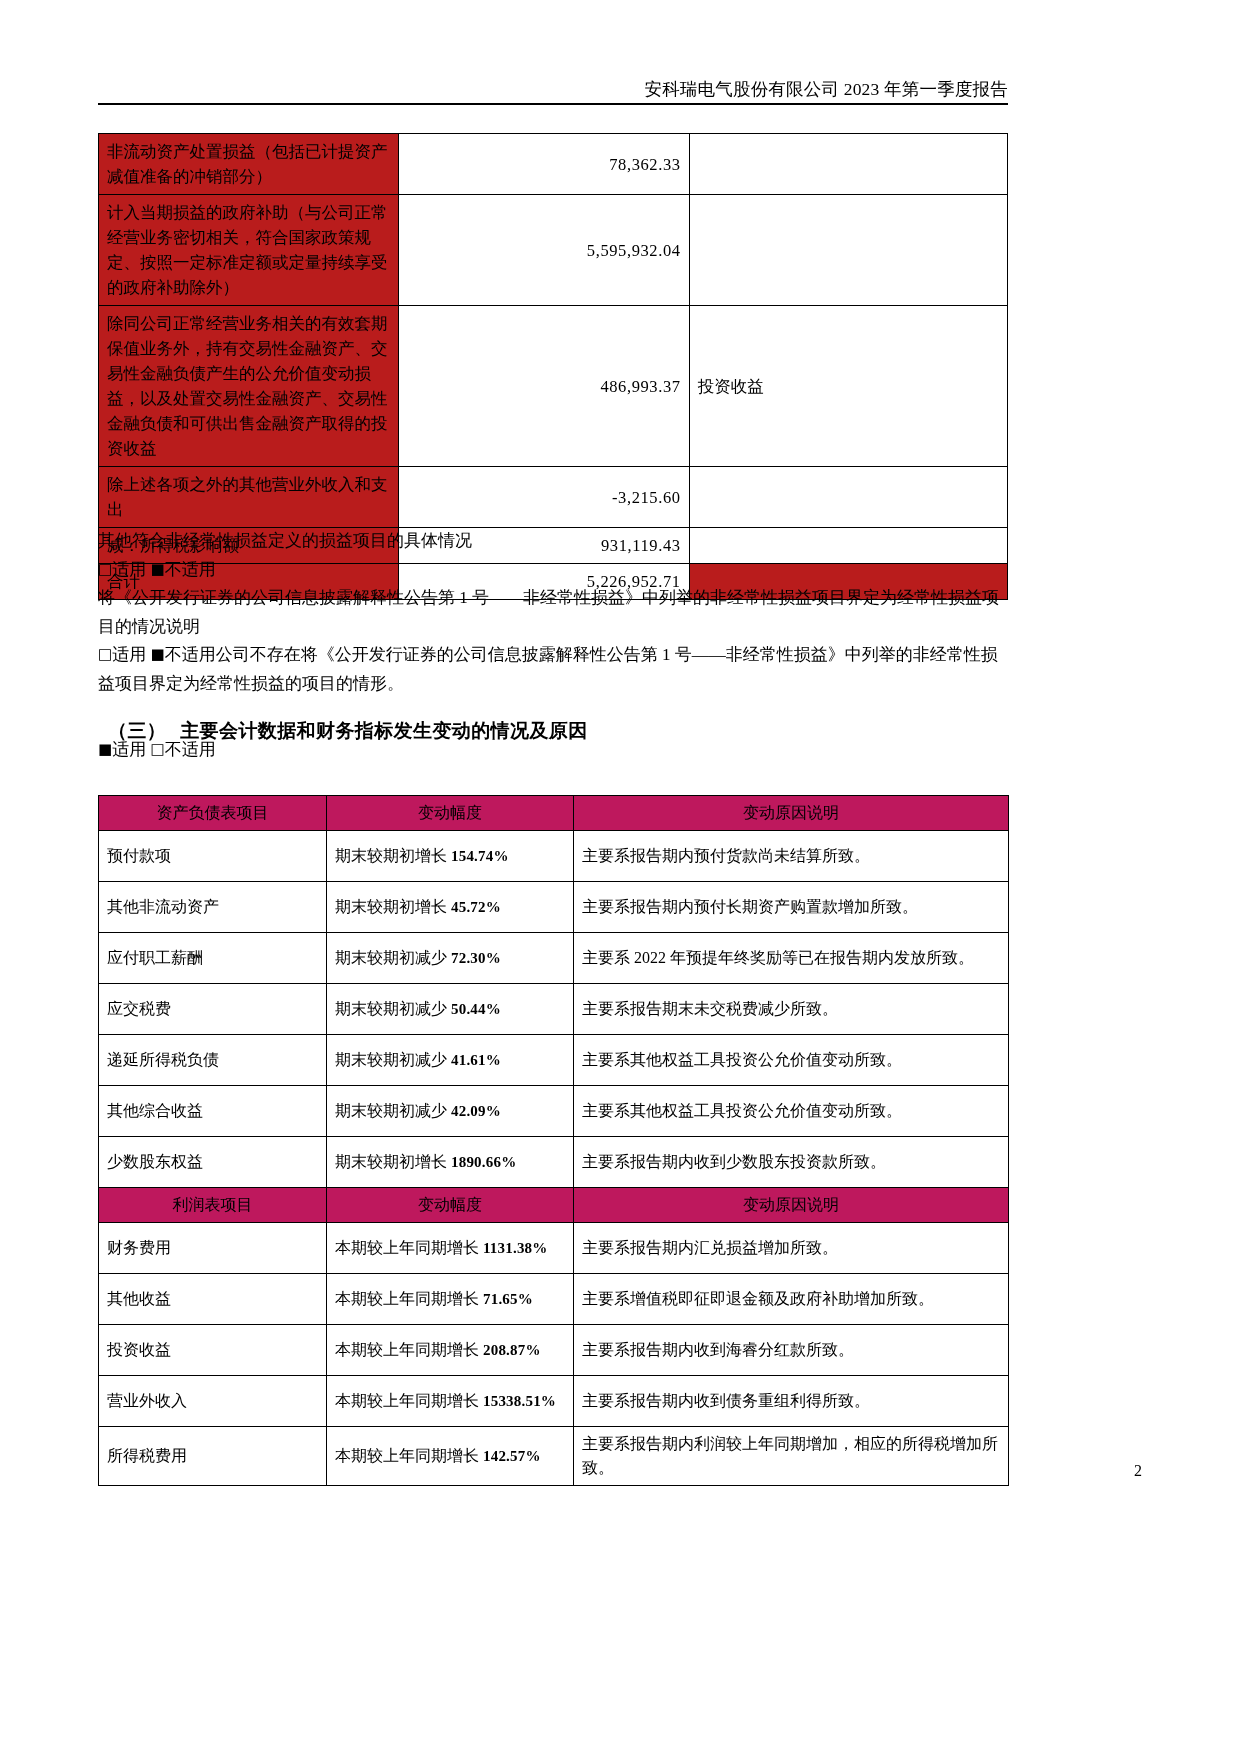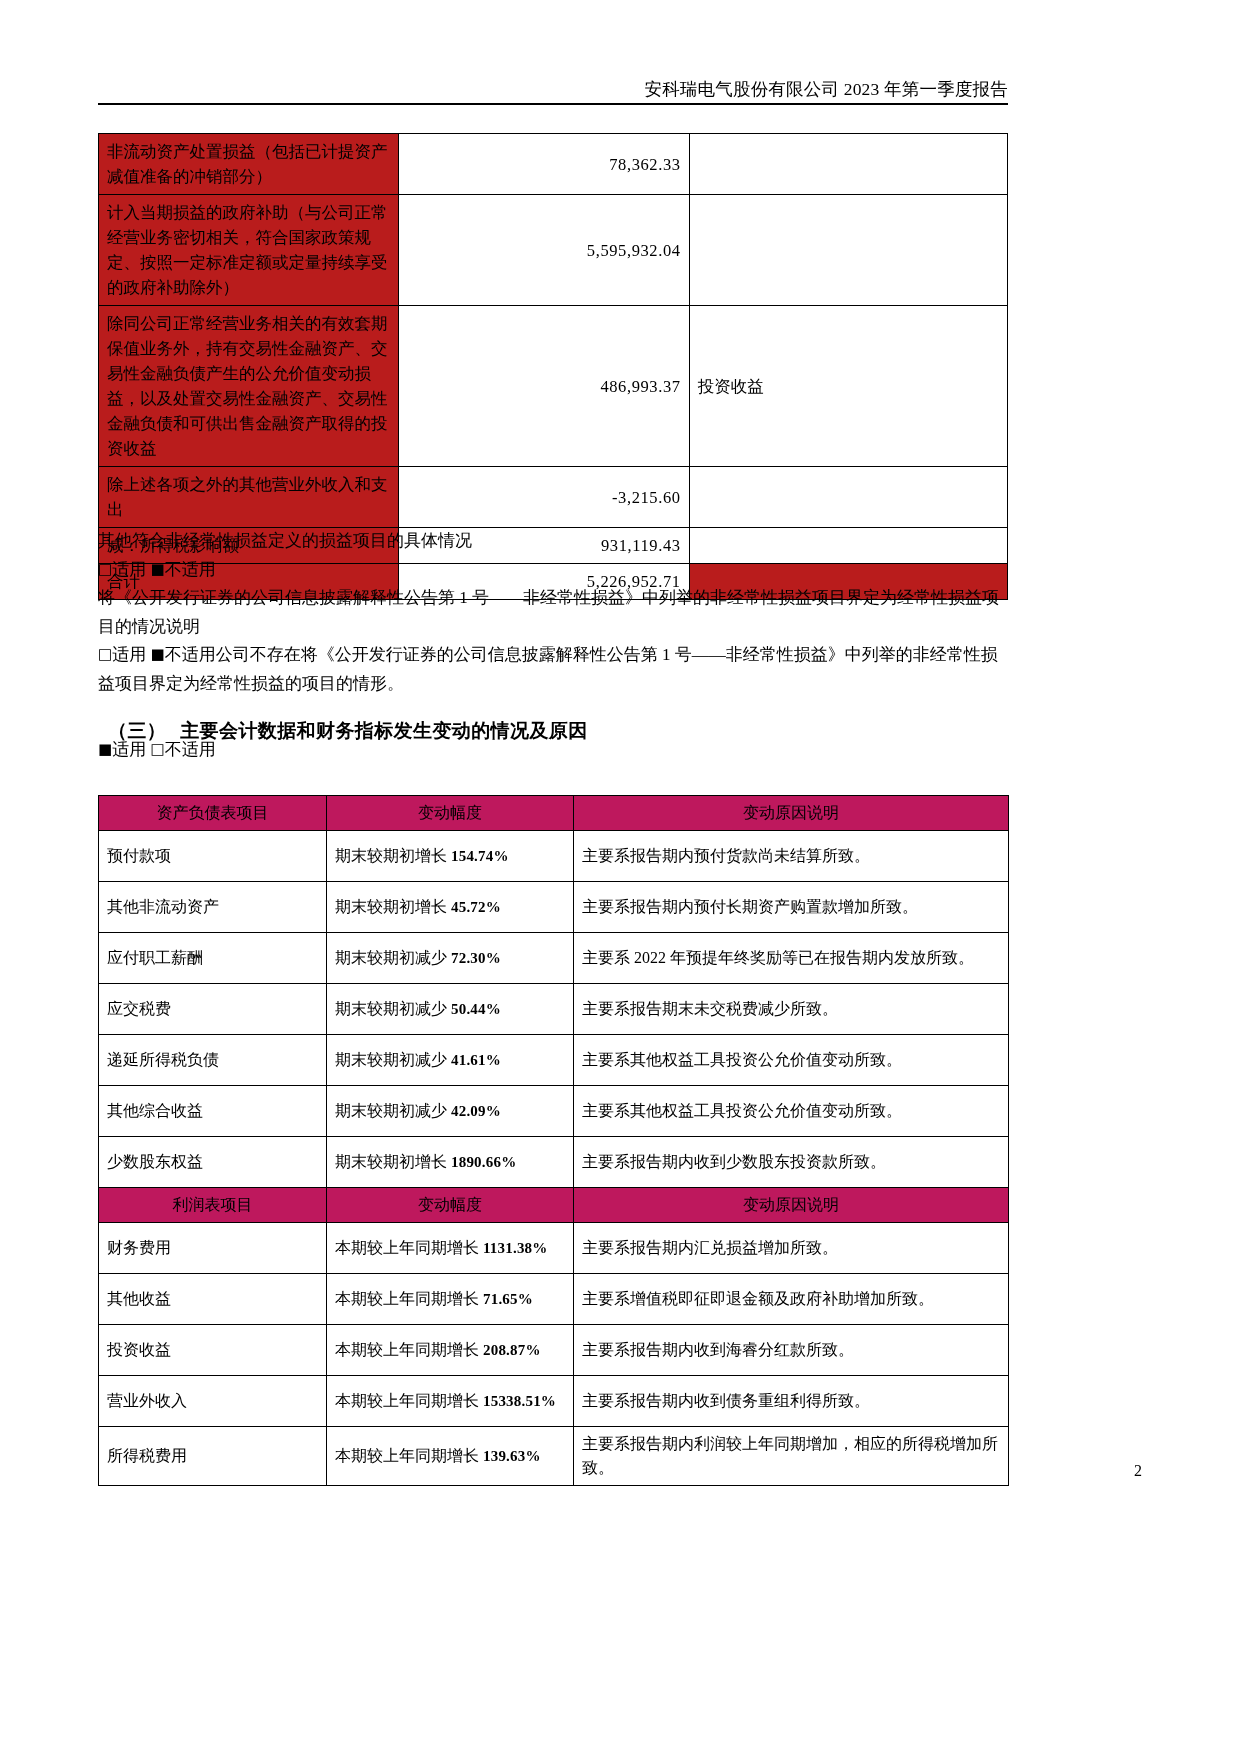--- a/index.html
+++ b/index.html
@@ -283,21 +283,21 @@
           <td class="body-cell amt-cell"><span>本期较上年同期增长</span> <span class="pct">208.87%</span></td>
           <td class="body-cell">主要系报告期内收到海睿分红款所致。</td>
         </tr>
         <tr>
           <td class="body-cell">营业外收入</td>
           <td class="body-cell amt-cell"><span>本期较上年同期增长</span> <span class="pct">15338.51%</span></td>
           <td class="body-cell">主要系报告期内收到债务重组利得所致。</td>
         </tr>
         <tr>
           <td class="body-cell">所得税费用</td>
-          <td class="body-cell amt-cell"><span>本期较上年同期增长</span> <span class="pct">139.63%</span></td>
+          <td class="body-cell amt-cell"><span>本期较上年同期增长</span> <span class="pct">142.57%</span></td>
           <td class="body-cell">主要系报告期内利润较上年同期增加，相应的所得税增加所致。</td>
         </tr>
       </tbody>
     </table>
   </div>
 
   <div class="page-number">2</div>
 
 </div>
 

